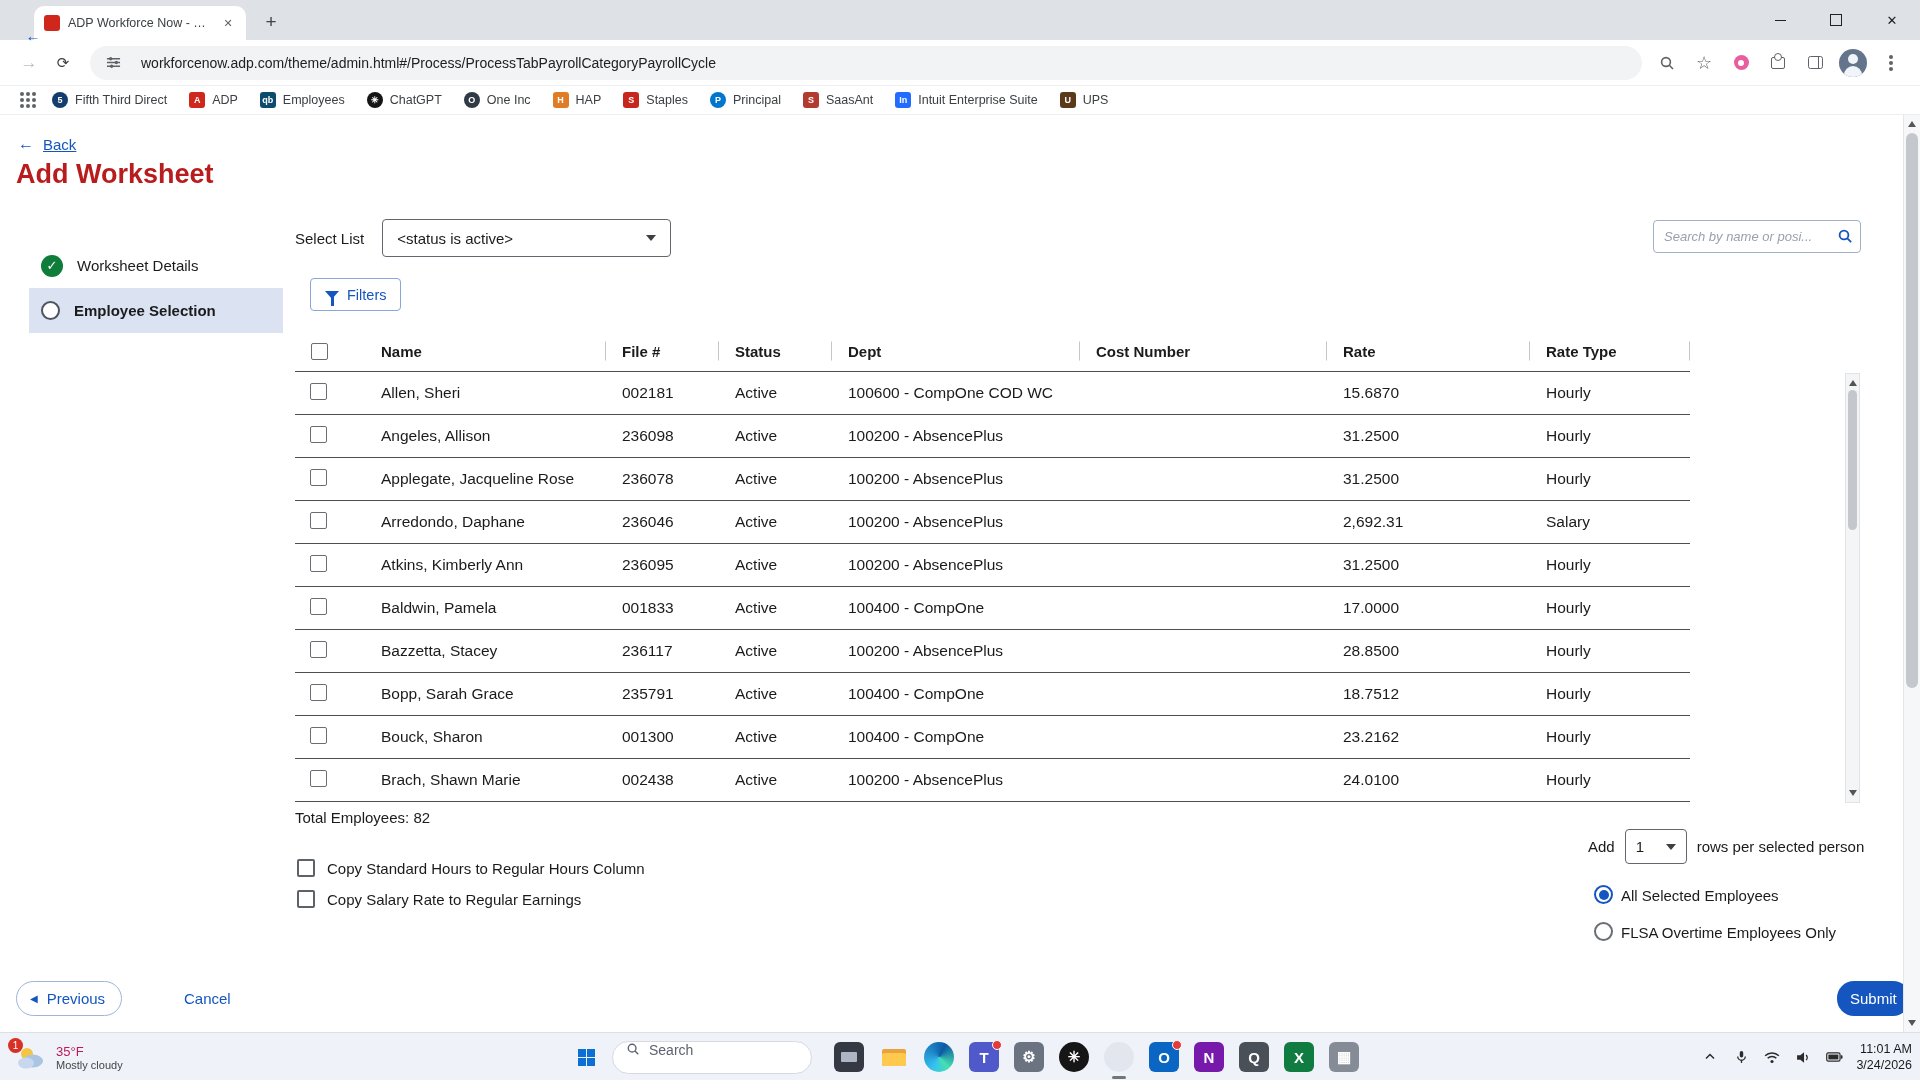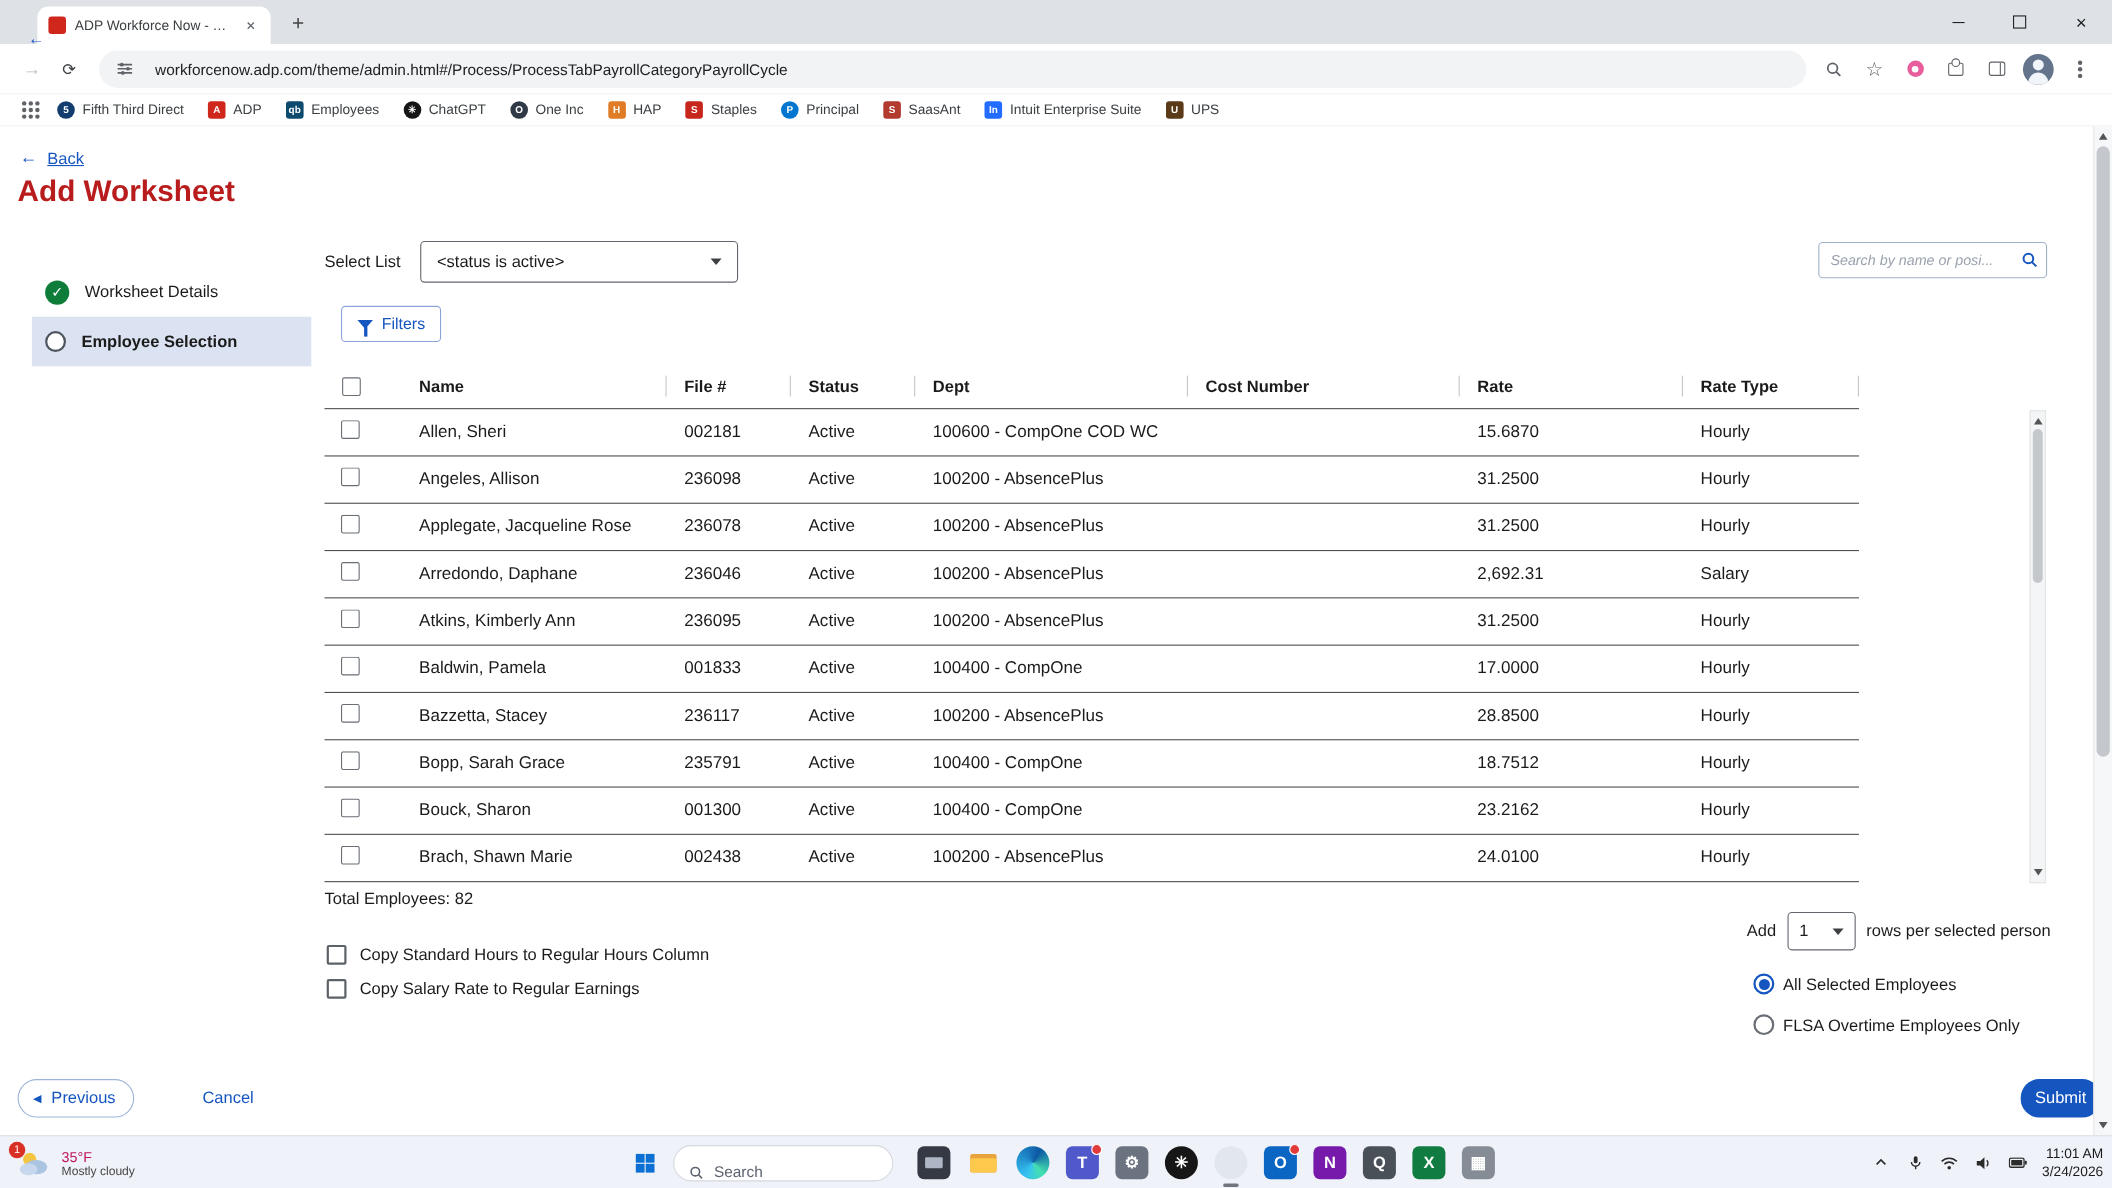--- a/index.html
+++ b/index.html
@@ -144,21 +144,21 @@
   .w-badge { position:absolute; top:-6px; left:-8px; width:15px; height:15px; border-radius:50%; background:#d93025;
              color:#fff; font-size:10px; display:flex; align-items:center; justify-content:center; z-index:2; }
   .w-temp { font-size:13px; color:#be185d; }
   .w-cond { font-size:11px; color:#454545; }
   .tb-center { position:absolute; left:568px; top:0; height:48px; display:flex; align-items:center; gap:8px; }
   .start-ic { width:36px; height:36px; display:flex; align-items:center; justify-content:center; border-radius:6px; }
   .win-logo { position:relative; width:17px; height:17px; }
   .win-logo::before { content:""; position:absolute; width:8px; height:8px; background:#0b6fd4;
                       box-shadow:9px 0 0 #0b6fd4, 0 9px 0 #0b6fd4, 9px 9px 0 #0b6fd4; }
   .tb-search { width:200px; height:33px; background:#fff; border:1px solid #d5d9e0; border-radius:17px; display:flex;
-               align-items:flex-end; gap:9px; padding:0 13px; color:#5c6370; font-size:14px; margin-right:14px; }
+               align-items:flex-start; gap:9px; padding:0 13px; color:#5c6370; font-size:14px; margin-right:14px; }
   .tb-icons { display:flex; align-items:center; gap:15px; }
   .tb-ic { width:30px; height:30px; border-radius:6px; display:flex; align-items:center; justify-content:center;
            position:relative; font-size:15px; color:#fff; font-weight:bold; }
   .tb-ic.round { border-radius:50%; }
   .tb-ic.active { background:#e2e7ef !important; }
   .tb-ic.active::before { content:""; position:absolute; bottom:-7px; left:50%; transform:translateX(-50%);
                           width:14px; height:3px; border-radius:2px; background:#70757e; }
   .tb-ic.monitor { background:#343944; }
   .tb-ic.monitor::after { content:""; width:16px; height:10px; background:#aeb6c6; border-radius:1px; }
   .tb-ic.folder { background:transparent; }

